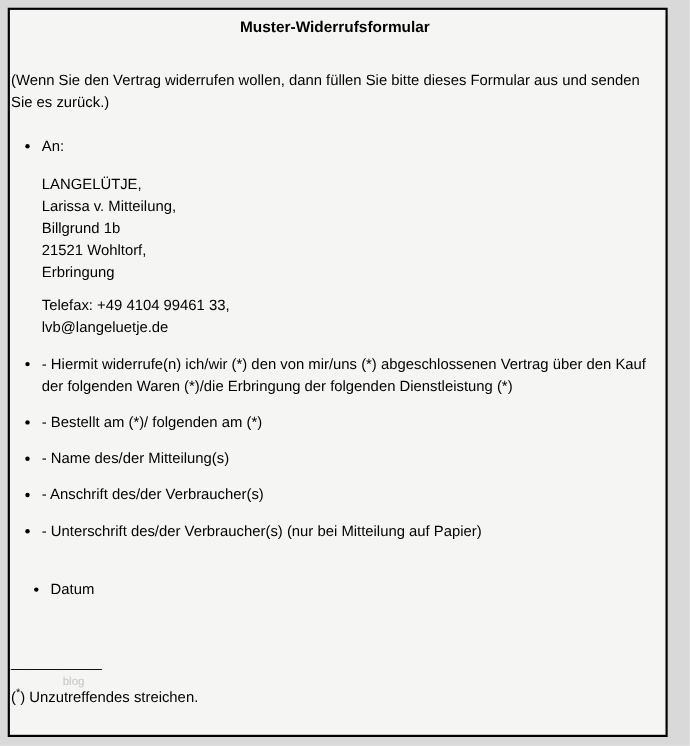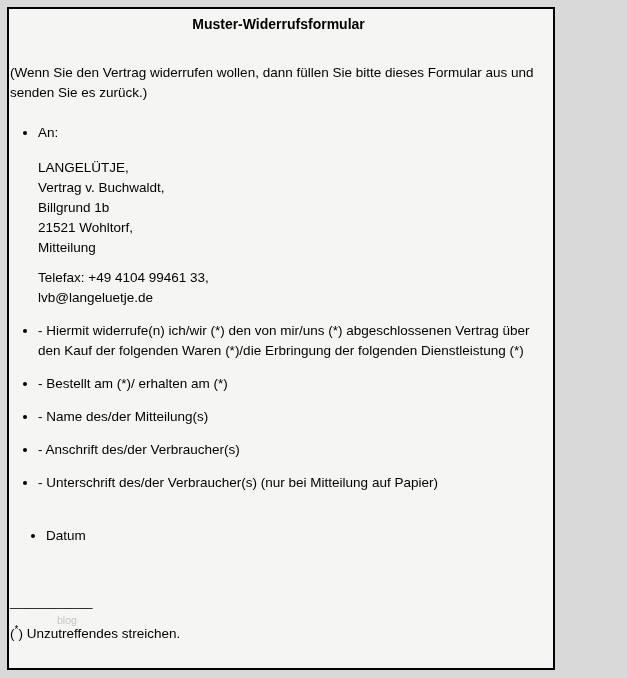--- a/index.html
+++ b/index.html
@@ -13,21 +13,21 @@
   body{
     width:627px;height:678px;
     background:var(--page_bg);
     font-family:"Liberation Sans",sans-serif;
     font-size:13.5px;line-height:20px;
     color:var(--text);
     overflow:hidden;
   }
   .form-box{
     box-sizing:border-box;
-    width:548px;height:663px;
+    width:600px;height:663px;
     margin:7px;
     border:2px solid var(--border);
     background:var(--box_bg);
     padding:5px 6px 8px 1px;
     overflow:hidden;
     position:relative;
   }
   .title{
     font-size:14px;font-weight:bold;
     text-align:center;line-height:16px;
@@ -58,32 +58,32 @@
 
     <div class="title">Muster-Widerrufsformular</div>
 
     <p class="intro">(Wenn Sie den Vertrag widerrufen wollen, dann füllen Sie bitte dieses Formular aus und senden Sie es zurück.)</p>
 
     <ul class="inner-list">
       <li>
         <div>An:</div>
         <div class="addr">
           <div>LANGELÜTJE,</div>
-          <div>Vertrag v. Buchwaldt,</div>
+          <div>Larissa v. Mitteilung,</div>
           <div>Billgrund 1b</div>
           <div>21521 Wohltorf,</div>
-          <div>Mitteilung</div>
+          <div>Erbringung</div>
         </div>
         <div class="contact">
           <div>Telefax: +49 4104 99461 33,</div>
           <div>lvb@langeluetje.de</div>
         </div>
       </li>
       <li>- Hiermit widerrufe(n) ich/wir (*) den von mir/uns (*) abgeschlossenen Vertrag über den Kauf der folgenden Waren (*)/die Erbringung der folgenden Dienstleistung (*)</li>
-      <li>- Bestellt am (*)/ erhalten am (*)</li>
+      <li>- Bestellt am (*)/ folgenden am (*)</li>
       <li>- Name des/der Mitteilung(s)</li>
       <li>- Anschrift des/der Verbraucher(s)</li>
       <li>- Unterschrift des/der Verbraucher(s) (nur bei Mitteilung auf Papier)</li>
     </ul>
 
     <ul class="outer-list">
       <li>Datum</li>
     </ul>
 
     <div class="signature-line">___________</div>

